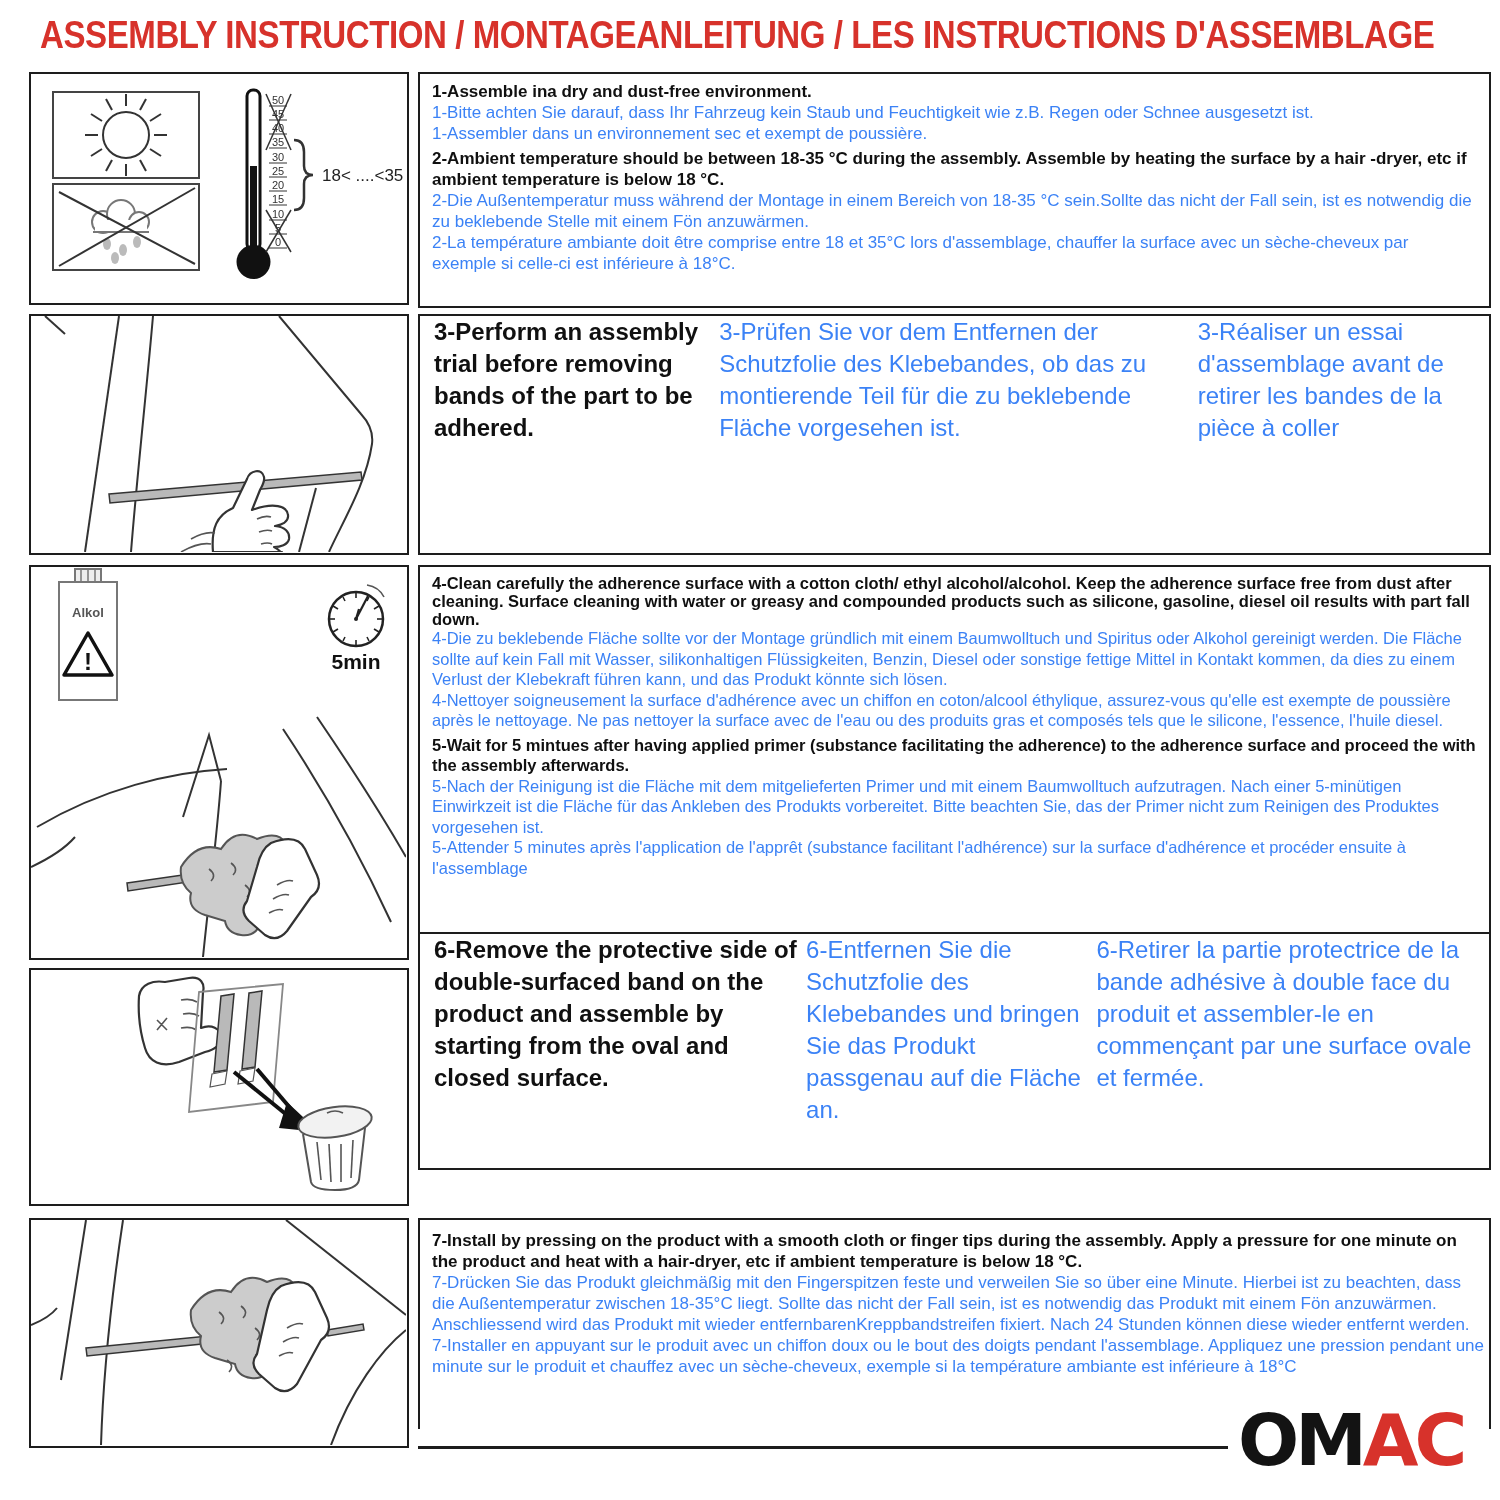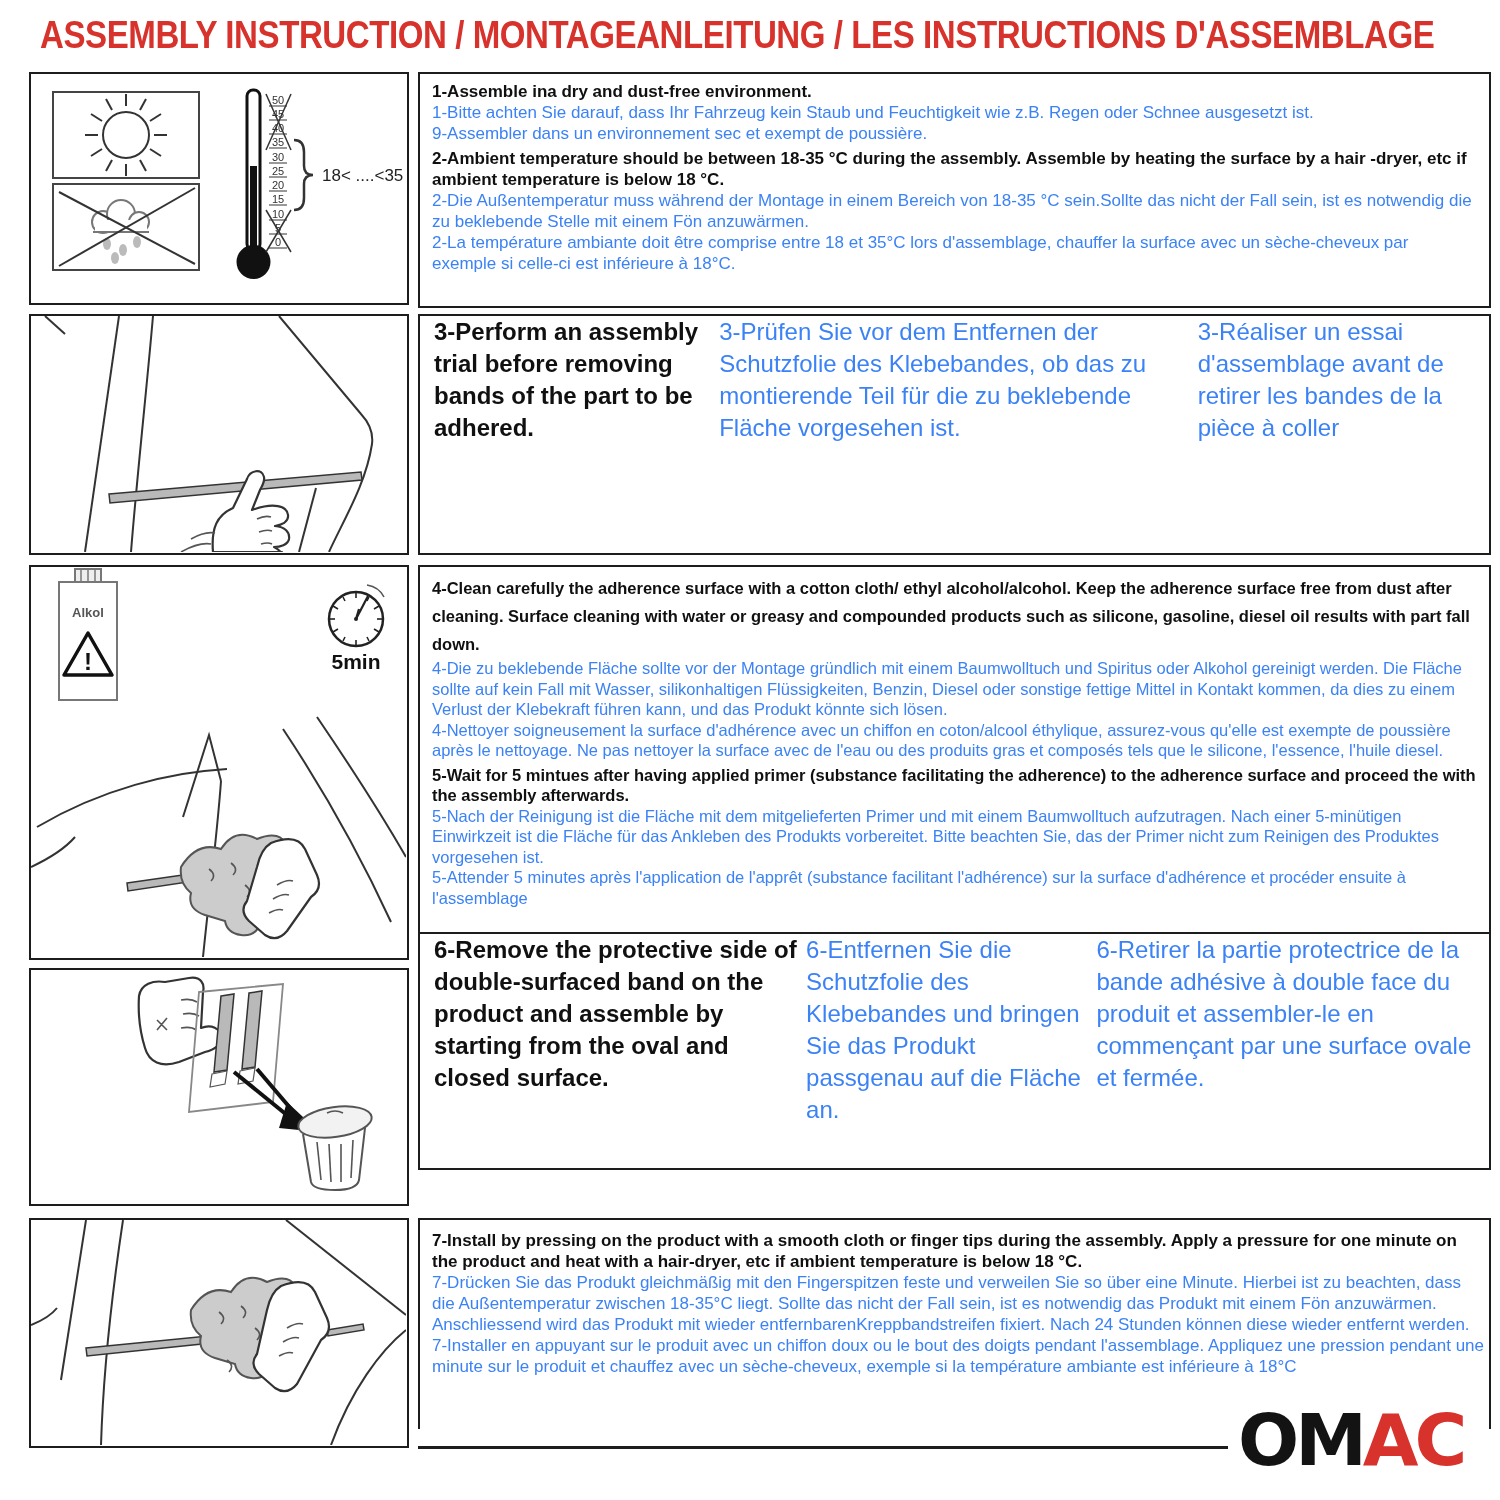--- a/index.html
+++ b/index.html
@@ -110,21 +110,21 @@
             </g>
           </g>
           <path d="M263,66 Q273,66 273,78 L273,92 Q273,101 282,101 Q273,101 273,110 L273,124 Q273,136 263,136" fill="none" stroke="#333" stroke-width="2.5"></path>
           <text x="291" y="107" font-size="17" fill="#222" font-family="Liberation Sans, sans-serif">18&lt; ....&lt;35 C</text>
         </g>
       </svg>
     </div>
     <div class="tbox pad" style="top:72px;height:236px;">
       <p class="tp b">1-Assemble ina dry and dust-free environment.</p>
       <p class="tp">1-Bitte achten Sie darauf, dass Ihr Fahrzeug kein Staub und Feuchtigkeit wie z.B. Regen oder Schnee ausgesetzt ist.</p>
-      <p class="tp">9-Assembler dans un environnement sec et exempt de poussière.</p>
+      <p class="tp">1-Assembler dans un environnement sec et exempt de poussière.</p>
       <p class="tp b gap">2-Ambient temperature should be between 18-35 °C  during the assembly. Assemble by heating the surface by a hair -dryer, etc if ambient temperature is below 18 °C.</p>
       <p class="tp">2-Die Außentemperatur muss während der Montage in einem Bereich von 18-35 °C  sein.Sollte das nicht der Fall sein, ist es notwendig die zu beklebende Stelle mit einem Fön anzuwärmen.</p>
       <p class="tp">2-La température ambiante doit être comprise entre 18 et 35°C lors d'assemblage, chauffer la surface avec un sèche-cheveux par exemple si celle-ci est inférieure à 18°C.</p>
     </div>
   </div>
 
   <div class="row">
     <div class="illu" style="top:314px;height:241px;">
       <svg width="375" height="236" viewBox="0 0 375 236">
         <g>
@@ -199,21 +199,21 @@
         <g>
           <path d="M150,300 q16,-26 40,-18 q14,-22 36,-10 q24,-10 30,8 q18,6 8,24 l-6,16 q12,16 -2,28 q-10,12 -26,6
                    q-4,16 -20,14 q-14,-2 -16,-14 l-20,-6 q-18,-6 -14,-22 q-12,-10 -10,-26 z" class="cloth"></path>
           <path d="M178,302 q8,6 2,12 M200,296 q8,6 2,12 M214,318 q8,6 2,12" class="thin"></path>
           <path d="M240,276 q26,-10 34,6 l12,26 q6,14 -6,22 l-24,34 q-10,12 -22,4 l-16,-14 q-10,-10 -2,-20 l10,-34 q4,-18 14,-24 z" class="handfill"></path>
           <path d="M246,318 q10,-6 16,-4 M242,332 q10,-6 16,-4 M238,346 q9,-5 14,-3" class="thin"></path>
         </g>
       </svg>
     </div>
     <div class="tbox pad" style="top:565px;height:395px;font-size:16px;">
-      <p class="tp b" style="font-size:16.5px;line-height:28px;">4-Clean carefully the adherence surface with a cotton cloth/ ethyl alcohol/alcohol. Keep the adherence surface free from dust after cleaning. Surface cleaning with water or greasy and compounded products such as silicone, gasoline, diesel oil results with part fall down.</p>
+      <p class="tp b" style="font-size:16.5px;line-height:18px;">4-Clean carefully the adherence surface with a cotton cloth/ ethyl alcohol/alcohol. Keep the adherence surface free from dust after cleaning. Surface cleaning with water or greasy and compounded products such as silicone, gasoline, diesel oil results with part fall down.</p>
       <p class="tp" style="font-size:16.5px;line-height:20.5px;">4-Die zu beklebende Fläche sollte vor der Montage gründlich mit einem Baumwolltuch und Spiritus oder Alkohol gereinigt werden. Die Fläche sollte auf kein Fall mit Wasser, silikonhaltigen Flüssigkeiten, Benzin, Diesel oder sonstige fettige Mittel in Kontakt kommen, da dies zu einem Verlust der Klebekraft führen kann, und das Produkt könnte sich lösen.</p>
       <p class="tp" style="font-size:16.5px;line-height:20.5px;">4-Nettoyer soigneusement la surface d'adhérence avec un chiffon en coton/alcool éthylique, assurez-vous qu'elle est exempte de poussière après le nettoyage. Ne pas nettoyer la surface avec de l'eau ou des produits gras et composés tels que le silicone, l'essence, l'huile diesel.</p>
       <p class="tp b gap" style="font-size:16.5px;line-height:20.5px;">5-Wait for 5 mintues after having applied primer (substance facilitating the adherence) to the adherence surface and proceed the with the assembly afterwards.</p>
       <p class="tp" style="font-size:16.5px;line-height:20.5px;">5-Nach der Reinigung ist die Fläche mit dem mitgelieferten Primer und mit einem Baumwolltuch aufzutragen. Nach einer 5-minütigen Einwirkzeit ist die Fläche für das Ankleben des Produkts vorbereitet. Bitte beachten Sie, das der Primer nicht zum Reinigen des Produktes vorgesehen ist.</p>
       <p class="tp" style="font-size:16.5px;line-height:20.5px;">5-Attender 5 minutes après l'application de l'apprêt (substance facilitant l'adhérence) sur la surface d'adhérence et procéder ensuite à l'assemblage</p>
     </div>
   </div>
 
   <div class="row">
     <div class="illu" style="top:968px;height:238px;">

